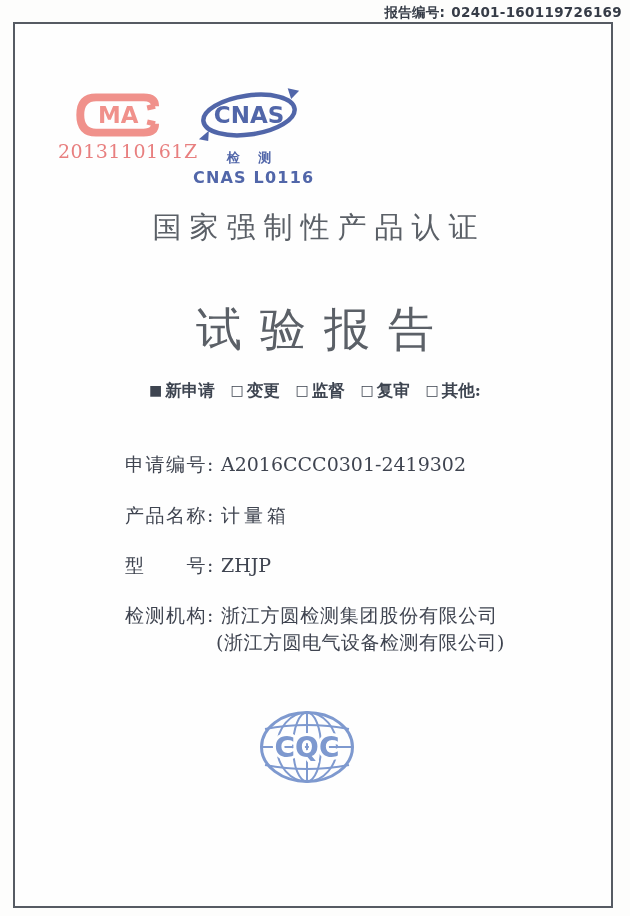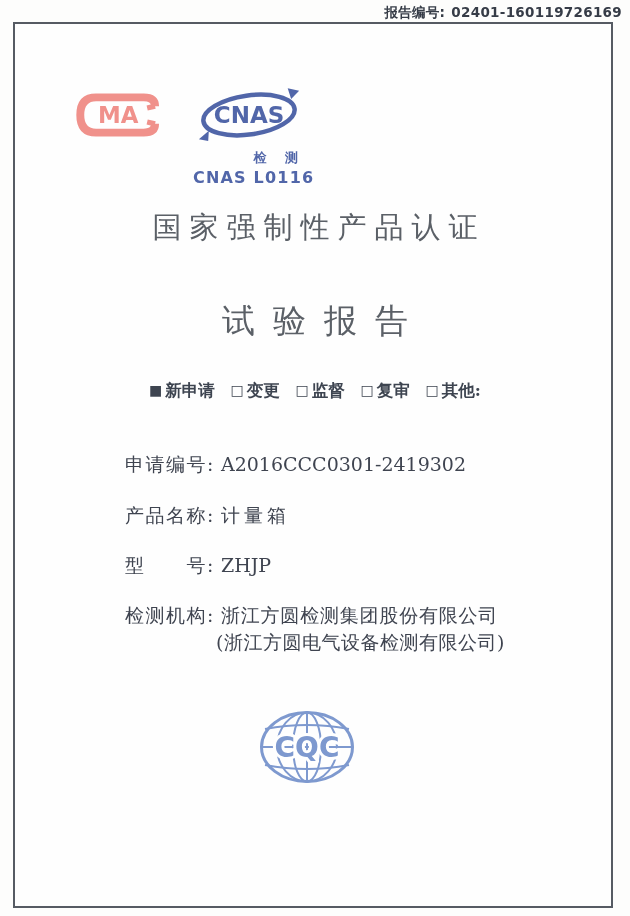--- a/index.html
+++ b/index.html
@@ -19,40 +19,40 @@
   .frame {
     position:absolute; left:13px; top:22px; width:596px; height:882px;
     border:2px solid #565b63; background:#fefefe;
   }
   
   .cma-block { position:absolute; left:58px; top:92px; width:122px; text-align:center; }
   .cma-number {
     margin-top:2px; font-size:19px; color:#e87f7f; letter-spacing:0.5px;
     font-family:"DejaVu Serif", serif; white-space:nowrap;
   }
-  .cnas-block { position:absolute; left:193px; top:87px; width:112px; text-align:right; }
+  .cnas-block { position:absolute; left:193px; top:87px; width:112px; text-align:center; }
   .cnas-caption {
     margin-top:2px; font-size:13px; color:#5166a9; letter-spacing:7px;
     padding-left:7px; font-weight:700; white-space:nowrap;
   }
   .cnas-accno {
     margin-top:1px; font-family:"DejaVu Sans", sans-serif;
     font-size:16px; font-weight:700; color:#5166a9; letter-spacing:1.2px;
     white-space:nowrap;
   }
   svg { overflow:visible; display:block; margin:0 auto; }
   
   .title1 {
     position:absolute; left:0; top:208px; width:630px; text-align:center;
     font-size:29px; color:#5b6067; letter-spacing:8px; padding-left:8px;
     box-sizing:border-box; font-weight:500; white-space:nowrap;
   }
   .title2 {
     position:absolute; left:0; top:299px; width:630px; text-align:center;
-    font-size:33px; color:#5b6067; letter-spacing:18px; padding-left:18px;
+    font-size:46px; color:#5b6067; letter-spacing:18px; padding-left:18px;
     box-sizing:border-box; font-weight:500; white-space:nowrap;
   }
   
   .apptype-row {
     position:absolute; left:0; top:380px; width:630px; text-align:center;
     font-size:16.5px; font-weight:600; color:#3d4450; white-space:nowrap;
   }
   .cb-item { margin:0 5px; }
   .cb-box {
     font-family:"DejaVu Sans", sans-serif; font-size:14px;
@@ -83,20 +83,21 @@
 </div>
 
 <div class="frame"></div>
 
 <div class="cma-block">
   <svg width="88" height="46" viewBox="0 0 100 52">
     <path d="M91,16 Q91,6 78,6 L24,6 Q6,6 6,26 Q6,46 24,46 L78,46 Q91,46 91,36" fill="none" stroke="#f0918b" stroke-width="9" stroke-linecap="butt"></path>
     <path d="M91,16 L82,18 M91,36 L82,34" stroke="#f0918b" stroke-width="6" fill="none"></path>
     <text x="49" y="35" text-anchor="middle" font-size="26" font-weight="bold" fill="#f0918b" font-family="&quot;DejaVu Sans&quot;, sans-serif">MA</text>
   </svg>
+  <div class="cma-number">2013110161Z</div>
 </div>
 
 <div class="cnas-block">
   <svg width="102" height="60" viewBox="0 0 102 60">
     <g transform="rotate(-8 51 28)">
       <ellipse cx="51" cy="28" rx="46" ry="19.5" fill="none" stroke="#5166a9" stroke-width="4.5"></ellipse>
       <polygon points="93,7 104,11 95,18" fill="#5166a9"></polygon>
       <polygon points="9,38 -2,45 7,48" fill="#5166a9"></polygon>
     </g>
     <text x="51" y="36" text-anchor="middle" font-size="23" font-weight="bold" fill="#5166a9" font-family="&quot;DejaVu Sans&quot;, sans-serif">CNAS</text>

